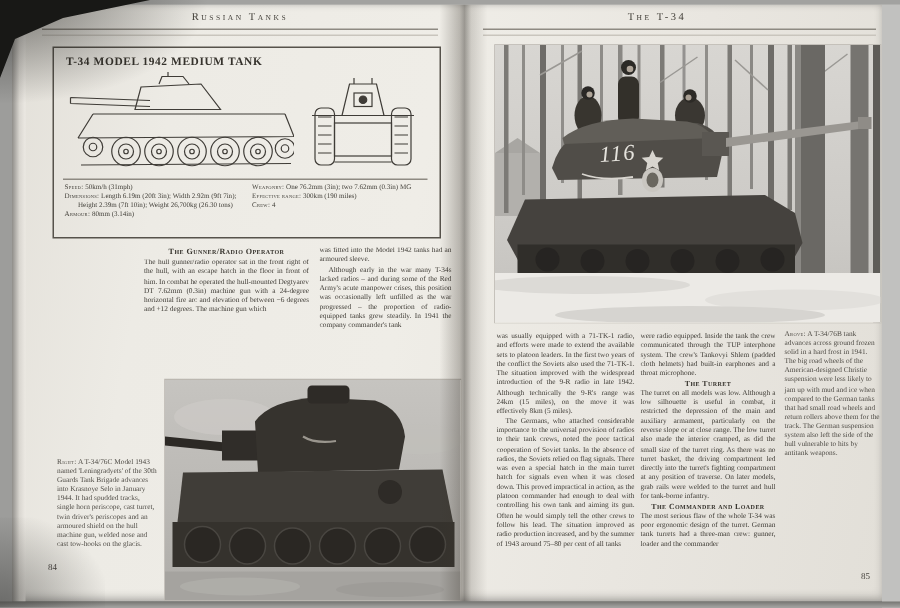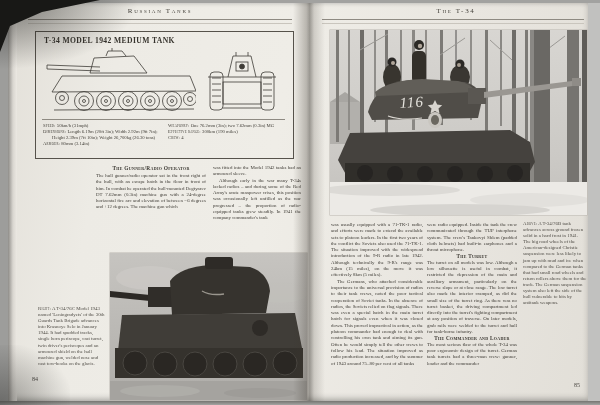--- a/index.html
+++ b/index.html
@@ -166,21 +166,21 @@
     </svg>
   </div>
 
   <div class="caption" style="left:38px;top:306px;width:68px;">
     <span class="cap-label">Right:</span>
     <span>A T-34/76C Model 1943 named 'Leningradyets' of the 30th Guards Tank Brigade advances into Krasnoye Selo in January 1944. It had spudded tracks, single horn periscope, cast turret, twin driver's periscopes and an armoured shield on the hull machine gun, welded nose and cast tow-hooks on the glacis.</span>
   </div>
 
   <div class="folio" style="left:32px;top:376px;">84</div>
 
-  <div class="running-head" style="left:336px;top:7px;width:240px;">The T-34</div>
+  <div class="running-head" style="left:318px;top:7px;width:240px;">The T-34</div>
   <div class="head-rule" style="left:322px;top:19px;width:262px;"></div>
 
   <div class="photo" style="left:330px;top:30px;width:257px;height:185px;">
     <svg width="257" height="185" viewBox="0 0 257 185">
       <defs>
         <linearGradient id="rp-sky" x1="0" y1="0" x2="0" y2="1">
           <stop offset="0" stop-color="#d8d6d2"></stop>
             <stop offset="0.7" stop-color="#cbc9c5"></stop>
             <stop offset="1" stop-color="#c2c0bc"></stop>
         </linearGradient>

